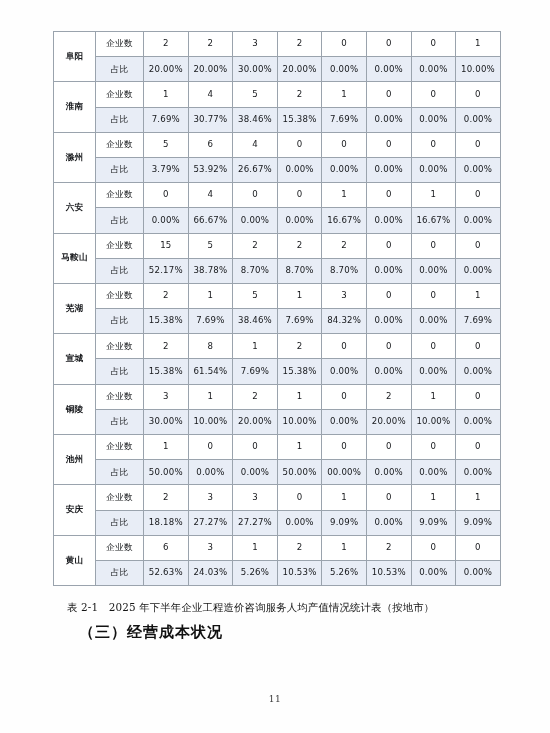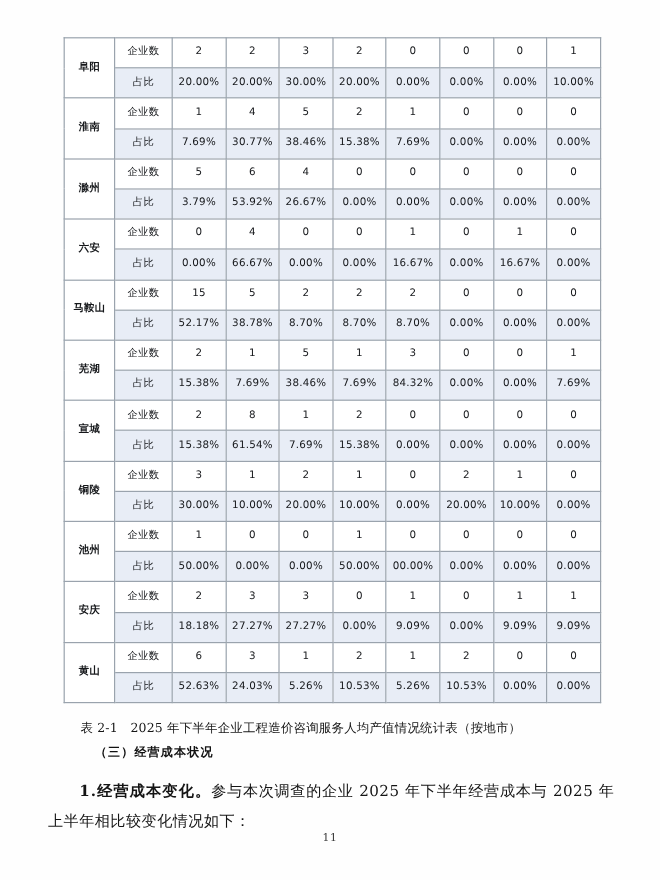--- a/index.html
+++ b/index.html
@@ -86,21 +86,21 @@
     line-height: 1.5;
   }
 
   
   .section-heading {
     position: absolute;
     left: 53px;
     top: 620px;
     width: 460px;
     font-family: "DejaVu Serif", "Liberation Serif", serif;
-    font-size: 10px;
+    font-size: 15px;
     font-weight: bold;
     color: #111;
     letter-spacing: 1px;
     text-indent: 26px;
     line-height: 1.6;
   }
 
   .body-block {
     position: absolute;
     left: 40px;
@@ -406,19 +406,16 @@
             <td>0.00%</td>
           </tr>
         </tbody>
     </table>
   </div>
 
   <div class="caption">表 2-1　2025 年下半年企业工程造价咨询服务人均产值情况统计表（按地市）</div>
 
   <div class="section-heading">（三）经营成本状况</div>
 
-  <div class="body-block">
-    <span class="indent"></span><span class="lead">1.</span><span class="lead">经营成本变化。</span><span>参与本次调查的企业 2025 年下半年经营成本与 2025 年上半年相比较变化情况如下：</span>
-  </div>
 
   <div class="page-number">11</div>
 
 </div>
 
 </body></html>

